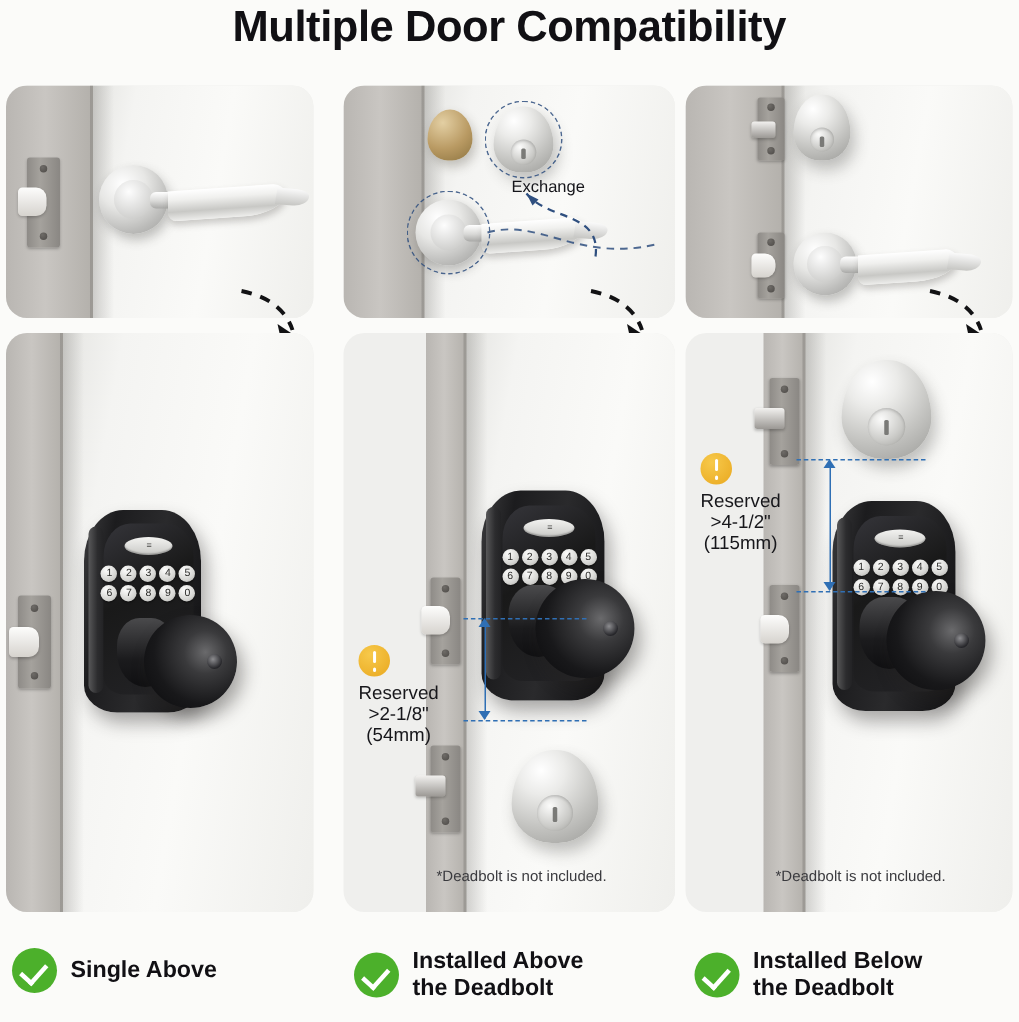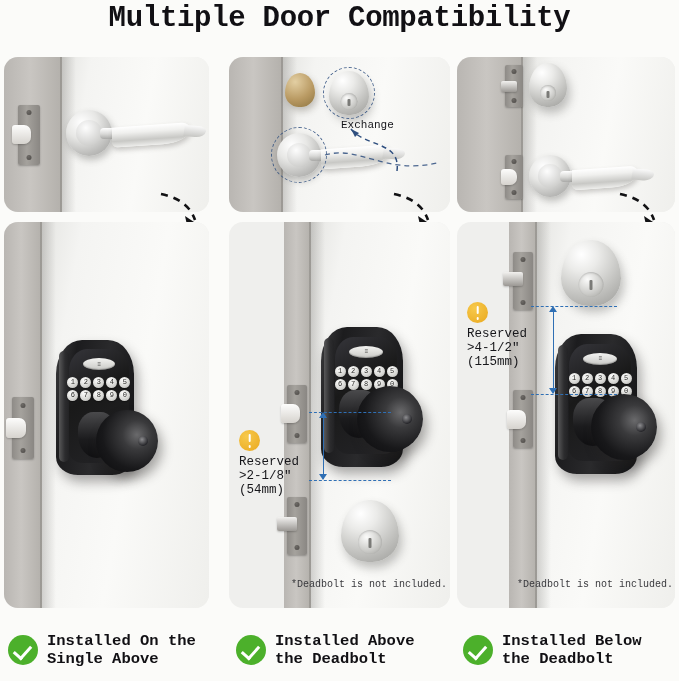--- a/index.html
+++ b/index.html
@@ -2,21 +2,21 @@
 <html><head>
 <meta charset="utf-8">
 <style>
   * { margin:0; padding:0; box-sizing:border-box; }
   html,body{
     width:679px; height:681px;
     background:#fbfbf9;
     font-family:"Liberation Sans", sans-serif;
     overflow:hidden;
   }
-  .page{ position:relative; width:679px; height:681px;font-family:Liberation Mono, monospace; }
+  .page{ position:relative; width:679px; height:681px; }
 
   
   .title{
     position:absolute; left:0; top:2px; width:679px;
     text-align:center;
     font-size:29px; font-weight:bold; letter-spacing:-0.3px;
     color:#111014;
   }
 
   
@@ -176,21 +176,21 @@
   .bigarrow{ position:absolute; width:60px; height:48px; }
 
   
   .dimline{ position:absolute; border-top:1.3px dashed #2f6fb4; }
   .dimvert{ position:absolute; width:0; border-left:1.6px solid #2f6fb4; }
   .dimarrow{ position:absolute; width:0; height:0; }
   .dimarrow.up  { border-left:4px solid transparent; border-right:4px solid transparent; border-bottom:6px solid #2f6fb4; }
   .dimarrow.down{ border-left:4px solid transparent; border-right:4px solid transparent; border-top:6px solid #2f6fb4; }
 
   
-  .reserved{ position:absolute; }
+  .reserved{ position:absolute;text-align:center; }
   .warn-icon{
     width:21px; height:21px; border-radius:50%;
     background:radial-gradient(circle at 36% 30%,#f7c94b,#e9a81f);
     position:relative; margin-bottom:4px;
   }
   .warn-icon::before{
     content:""; position:absolute; left:50%; top:4px; transform:translateX(-50%);
     width:2.6px; height:8px; border-radius:1.4px; background:#fff;
   }
   .warn-icon::after{
@@ -495,21 +495,20 @@
       <div class="rtext">&gt;4-1/2"</div>
       <div class="rtext">(115mm)</div>
     </div>
 
     <div class="disclaimer" style="left:60px; top:357px;">*Deadbolt is not included.</div>
   </div>
 
   <div class="caption" style="left:8px; top:632px;">
     <div class="check"></div>
     <div>
-      <div class="ctext">Installed On the</div>
       <div class="ctext">Single Above</div>
     </div>
   </div>
 
   <div class="caption" style="left:236px; top:632px;justify-content:flex-end;">
     <div class="check"></div>
     <div>
       <div class="ctext">Installed Above</div>
       <div class="ctext">the Deadbolt</div>
     </div>

